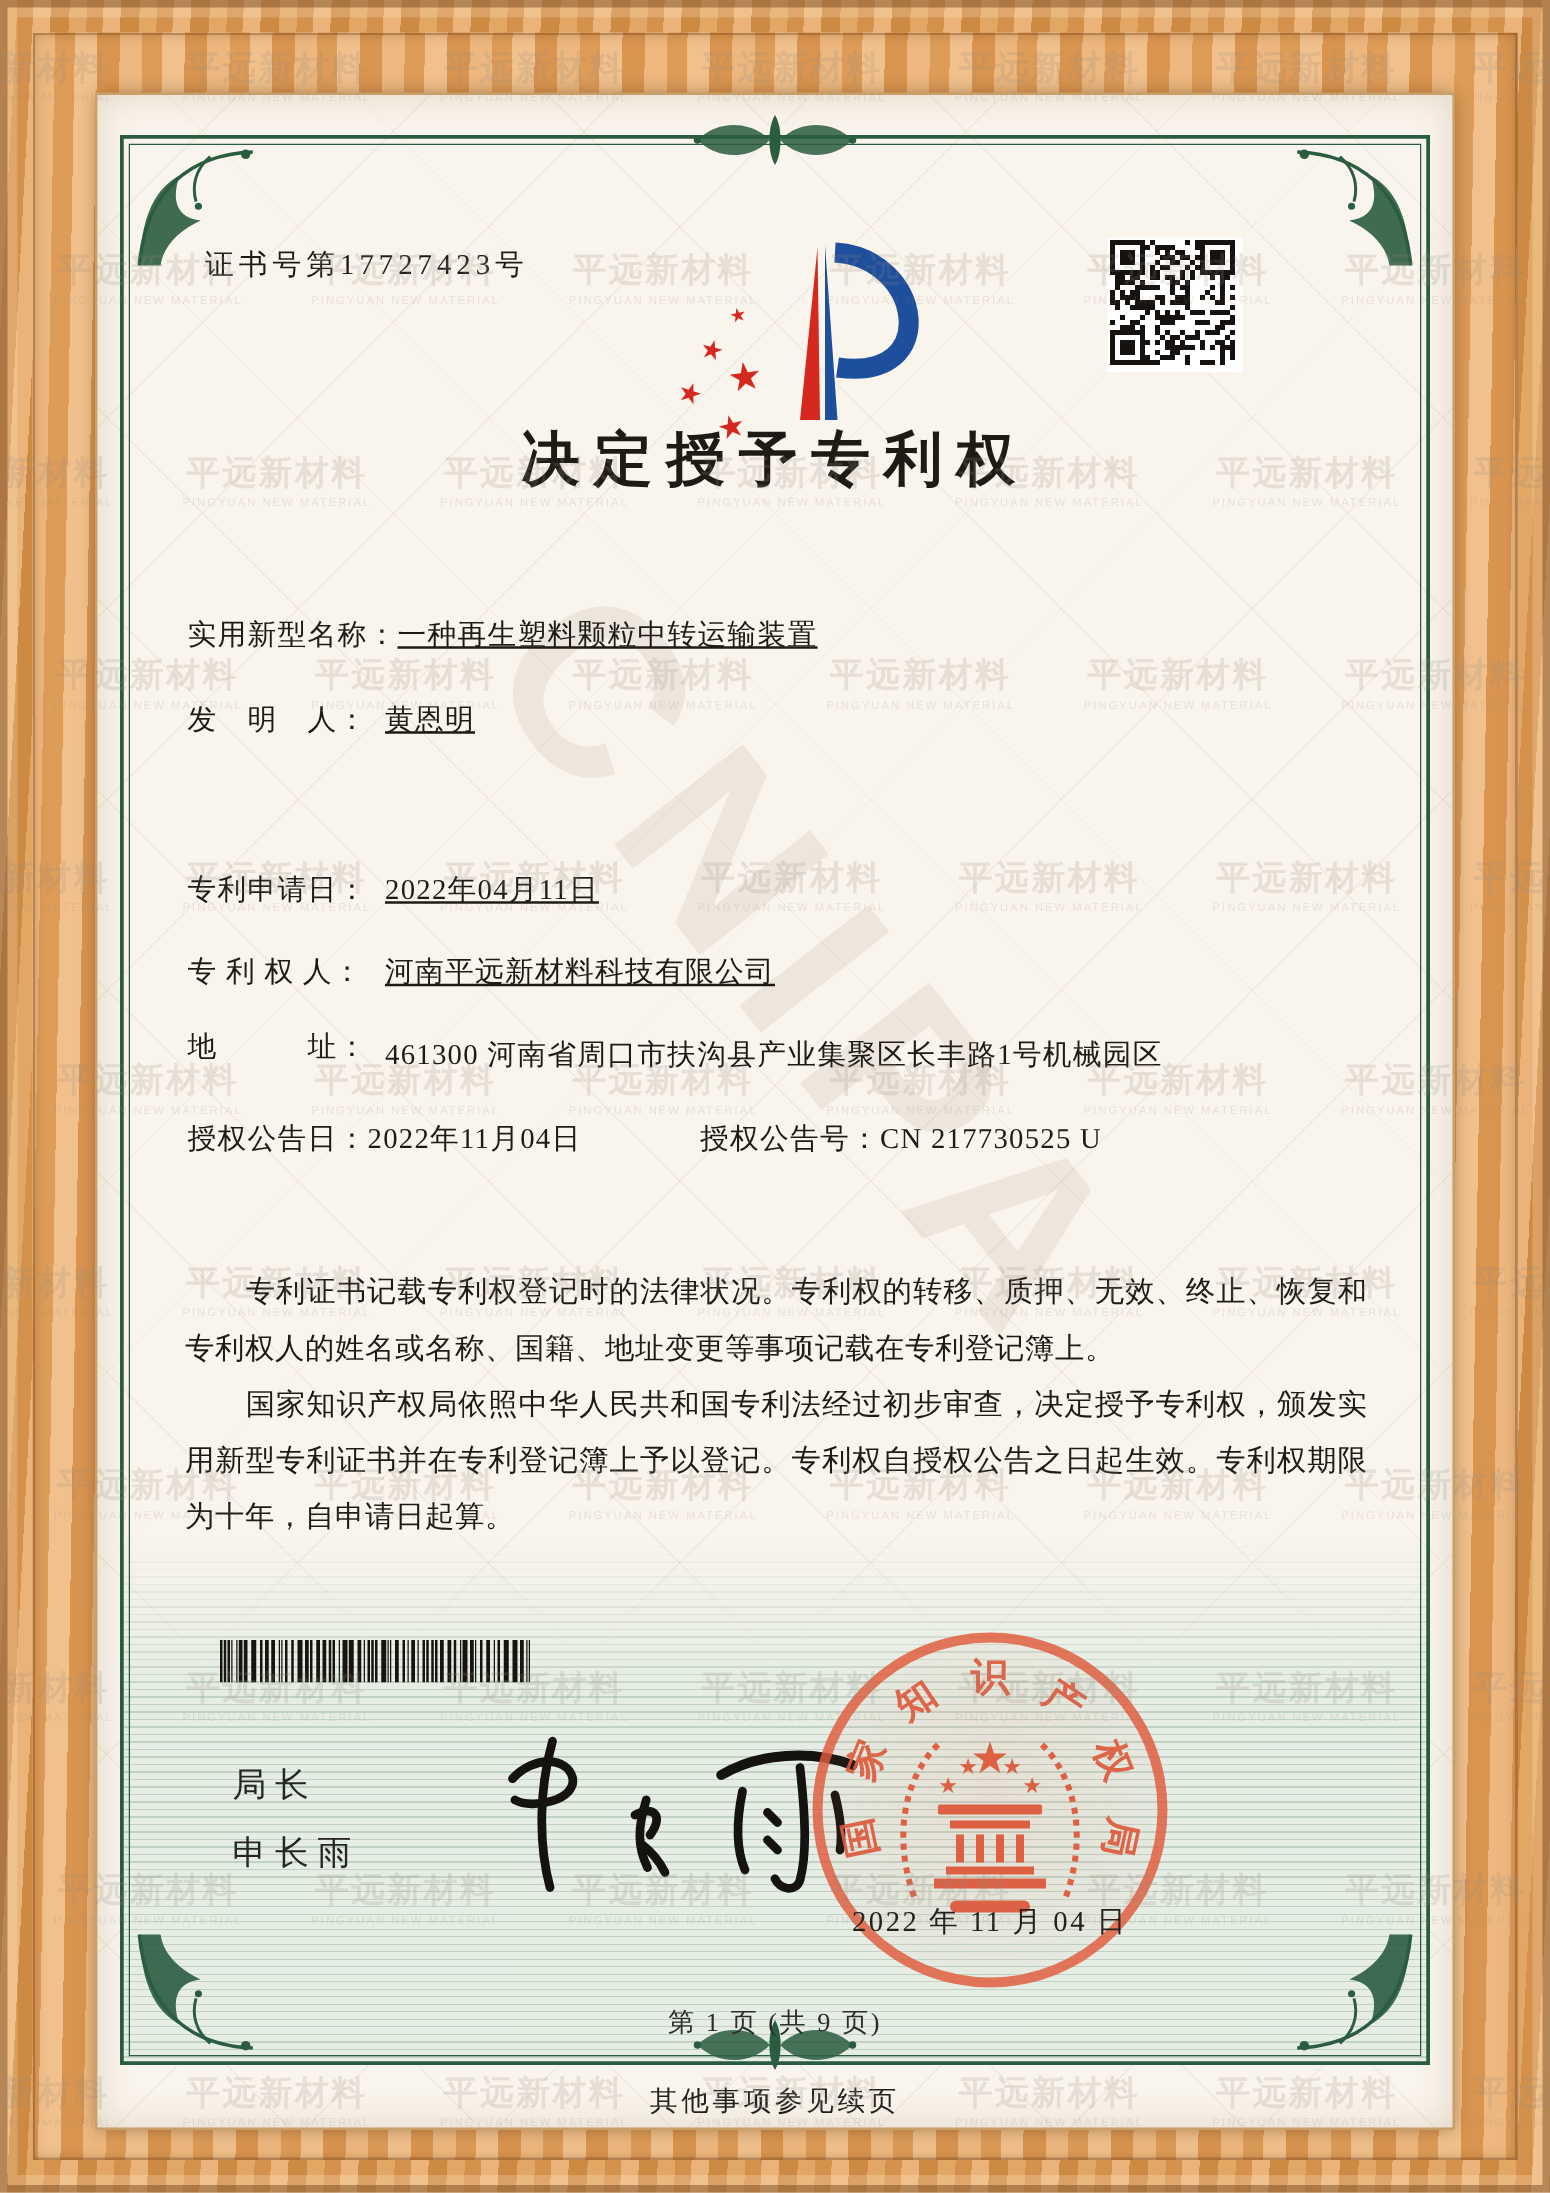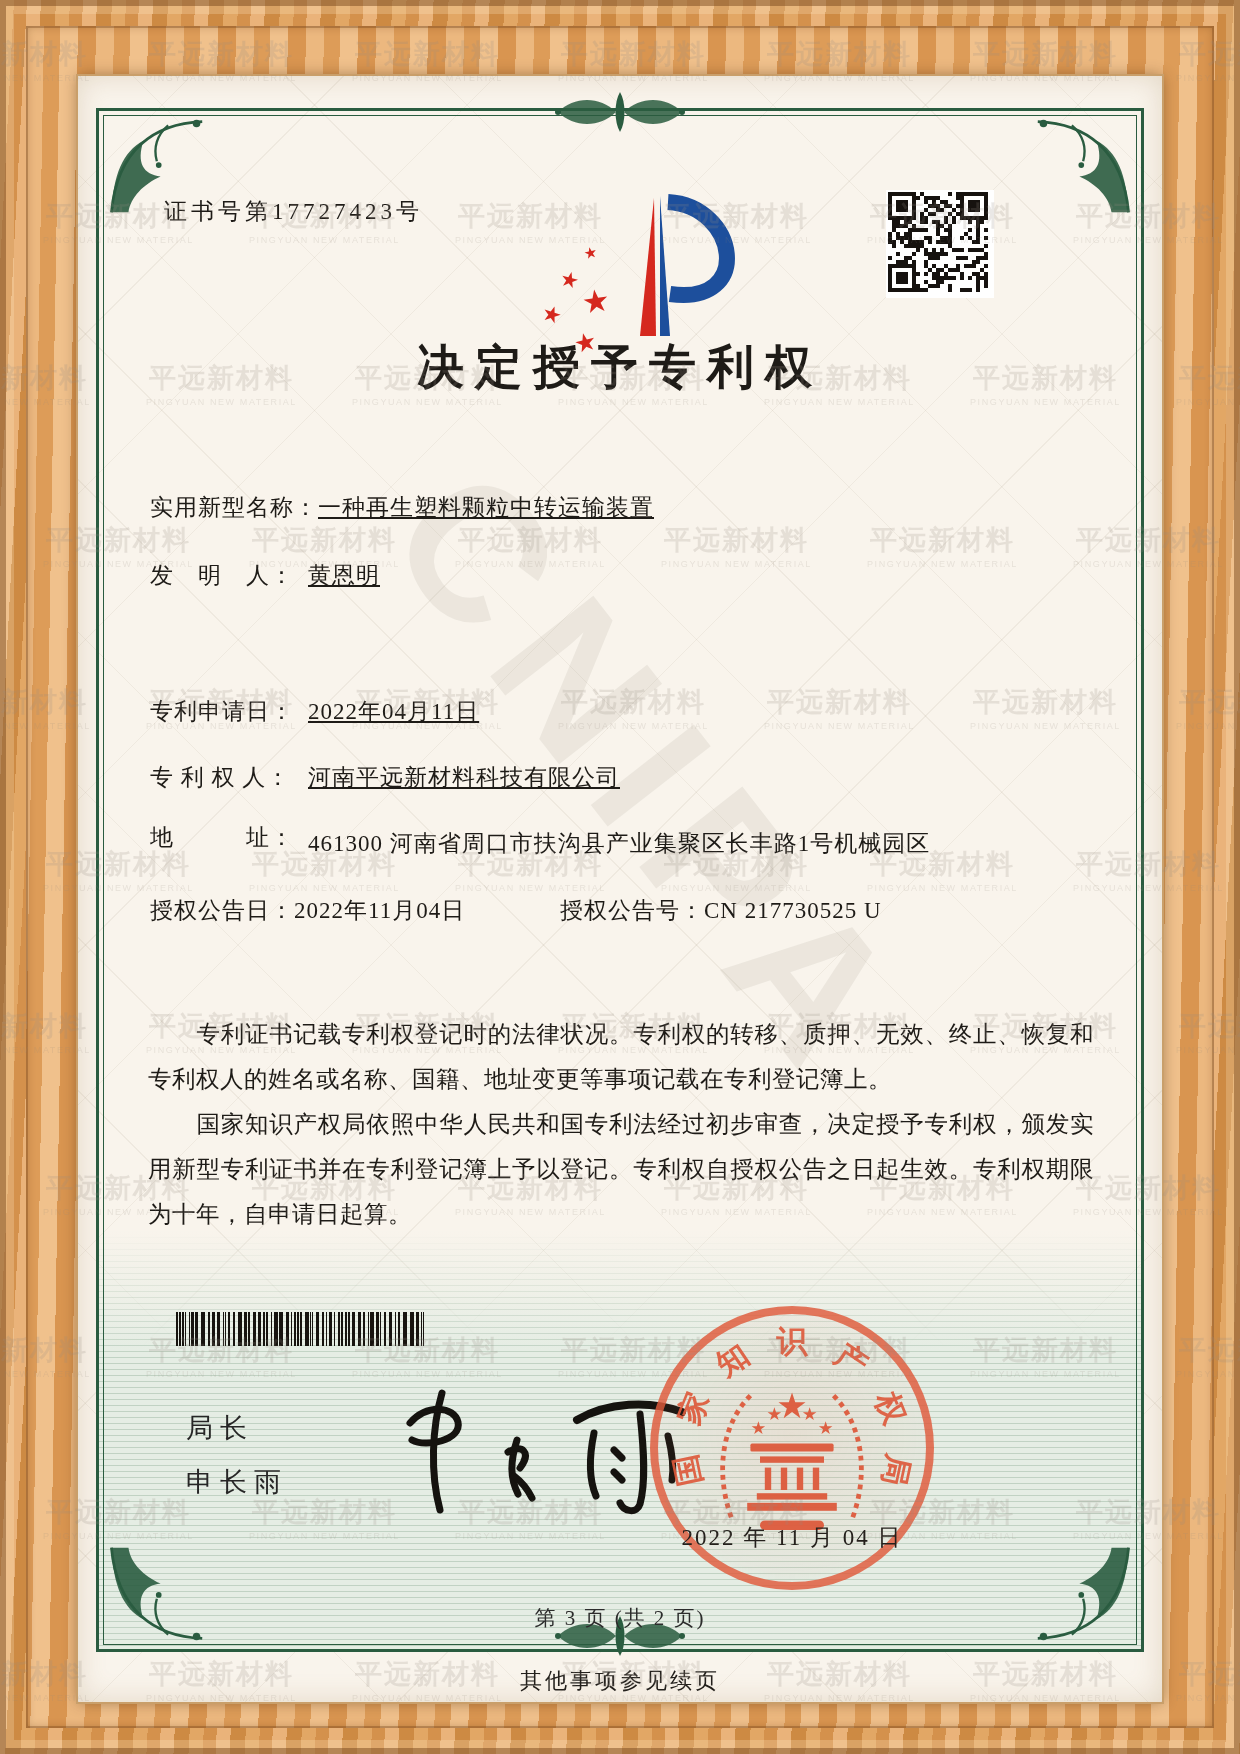--- a/index.html
+++ b/index.html
@@ -970,21 +970,21 @@
         <rect x="30" y="94" width="40" height="6" rx="3"></rect>
       </g>
       <g fill="none" stroke="#dd5a3c" stroke-width="3" stroke-dasharray="3,3" opacity="0.95">
         <path d="M12,92 C2,64 6,34 24,16"></path>
         <path d="M88,92 C98,64 94,34 76,16"></path>
       </g>
     </svg>
   </div>
   <div class="seal-date" data-interactable="false">2022 年 11 月 04 日</div>
 
-  <div class="page-footer" data-interactable="false">第 3 页 (共 2 页)</div>
+  <div class="page-footer" data-interactable="false">第 1 页 (共 9 页)</div>
 </div>
 
 <div class="note" data-interactable="false">其他事项参见续页</div>
 
 <div id="wm-layer" data-interactable="false">
     <div class="wm-tile" data-interactable="false" style="left: -60px; top: 36px;">
       <div class="wm-cn">平远新材料</div>
       <div class="wm-en">PINGYUAN NEW MATERIAL</div>
     </div>
     <div class="wm-tile" data-interactable="false" style="left: 146px; top: 36px;">

